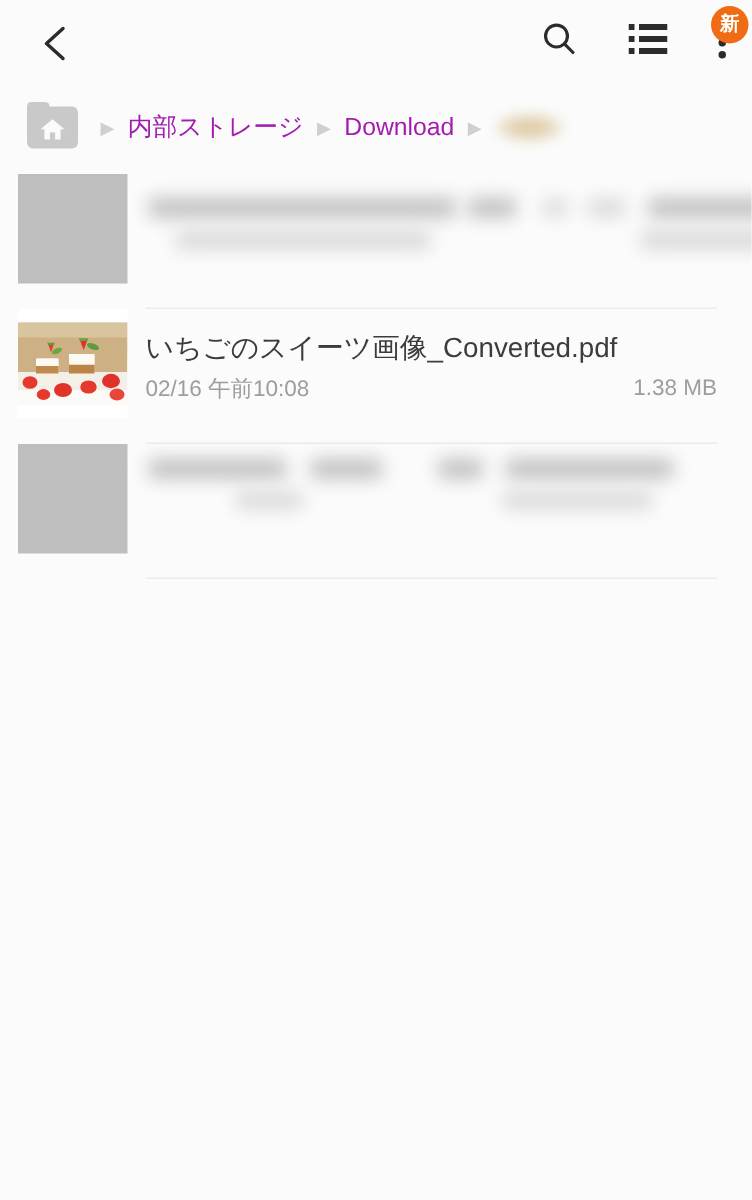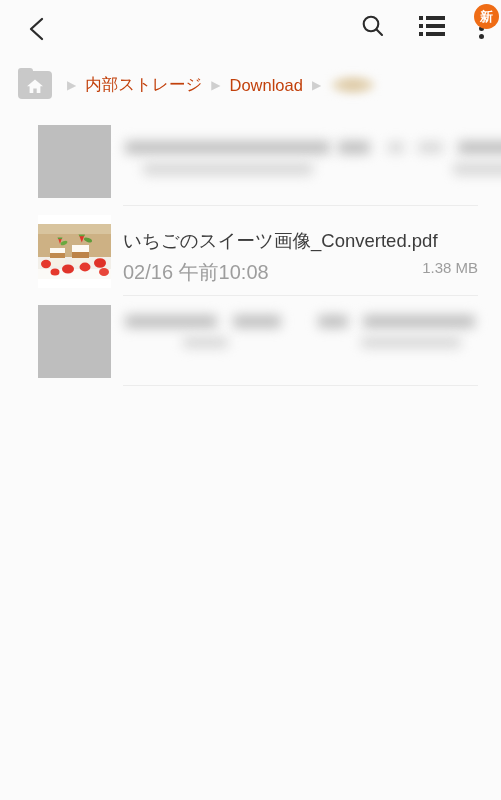--- a/index.html
+++ b/index.html
@@ -118,41 +118,40 @@
     height: 16px;
   }
   .sep {
     color: #cfcfcf;
     font-size: 12px;
     margin: 0 9px;
     line-height: 1;
     flex: none;
   }
   .crumb-text {
-    color: #c2410c;
+    color: #a21caf;
     font-size: 16.5px;
     white-space: nowrap;
     flex: none;
   }
   .crumb-blur {
     width: 46px;
     height: 20px;
     flex: none;
     background: radial-gradient(ellipse at 50% 50%, #ddc9a4 0%, #e6d8bd 45%, rgba(251,251,251,0.55) 80%, rgba(251,251,251,0) 100%);
     filter: blur(3.5px);
   }
 
   
   .list { margin-top: 3px; }
   .row {
     position: relative;
     height: 90px;
     display: flex;
-    align-items: center;
-    margin-left: 26px;
+    align-items: flex-start;
   }
   .thumb-wrap {
     width: 73px;
     height: 73px;
     margin-left: 12px;
     flex: none;
     position: relative;
   }
   .thumb-placeholder {
     width: 73px;
@@ -189,21 +188,21 @@
     left: 0;
     top: 13px;
     font-size: 18.5px;
     color: #3c3c3c;
     white-space: nowrap;
   }
   .fmeta {
     position: absolute;
     left: 0;
     top: 44px;
-    font-size: 20px;
+    font-size: 15px;
     color: #9d9d9d;
     white-space: nowrap;
   }
   .fsize {
     position: absolute;
     right: 23px;
     top: 44px;
     font-size: 15px;
     color: #9d9d9d;
     white-space: nowrap;

